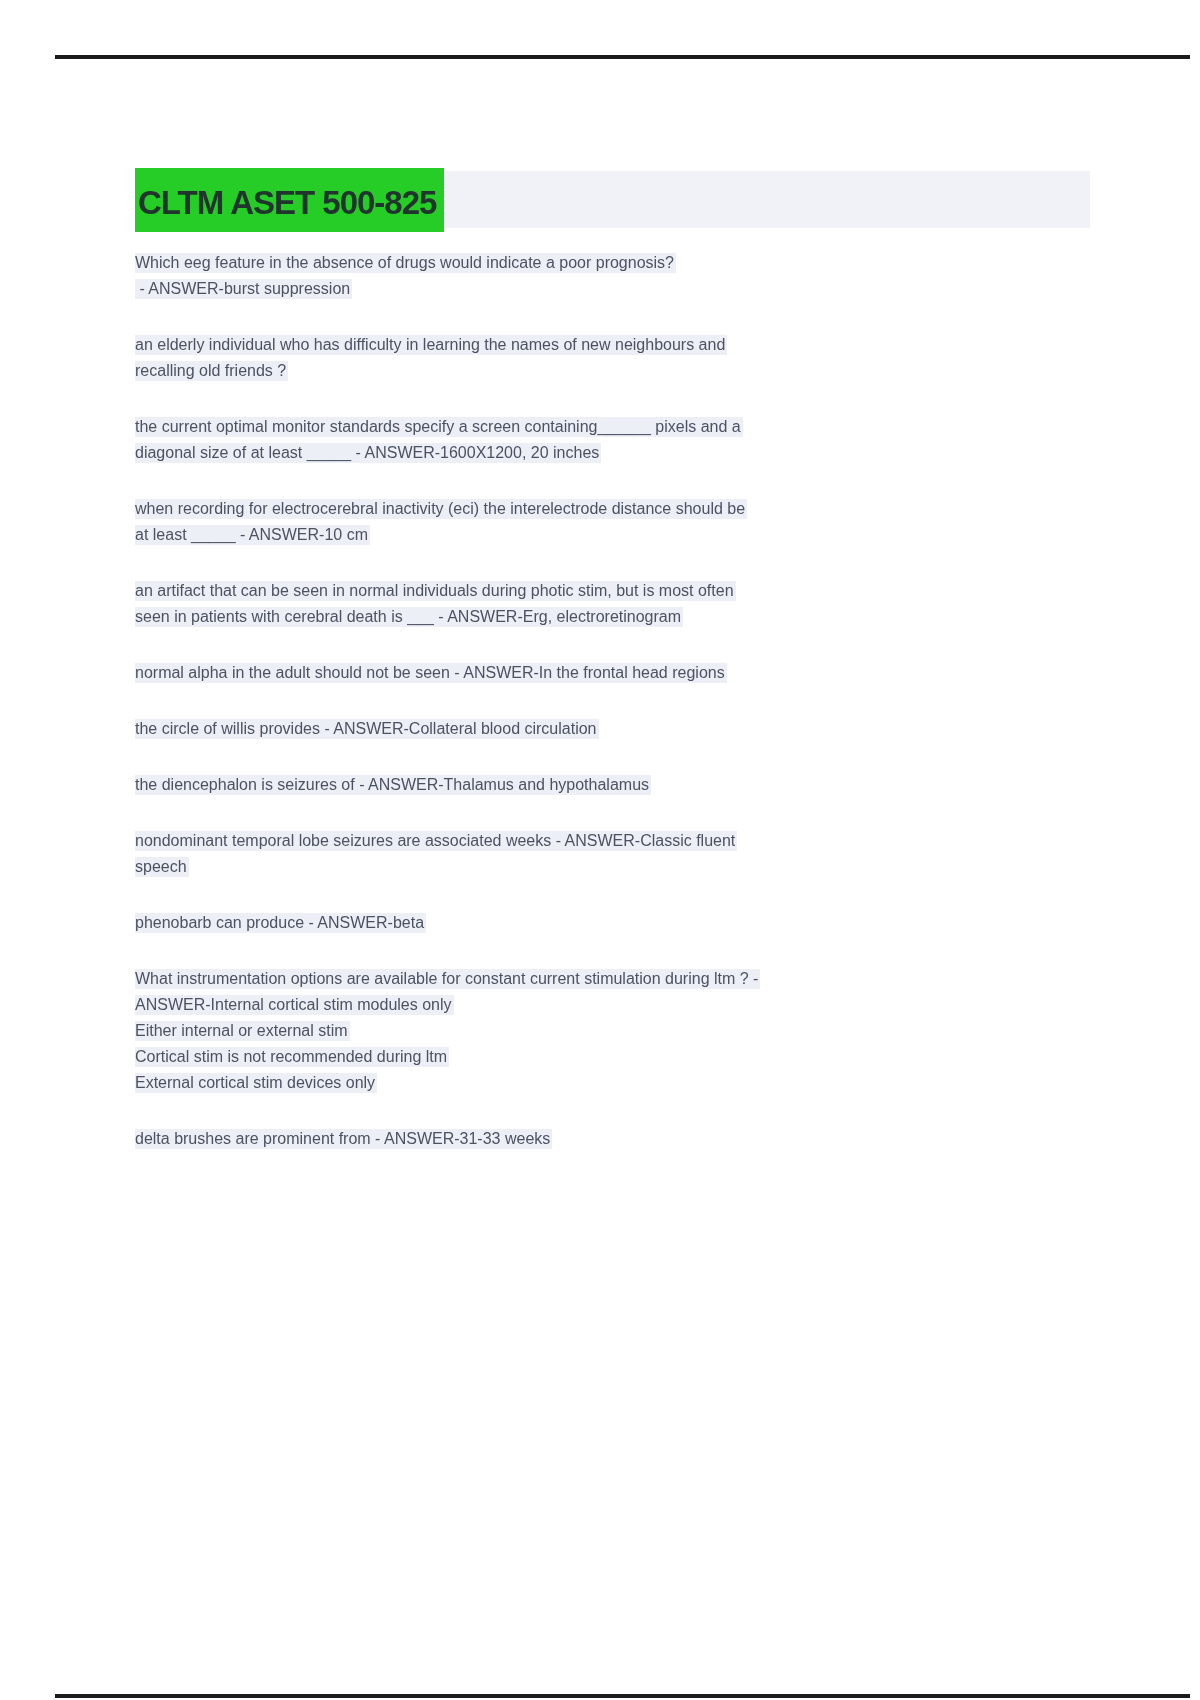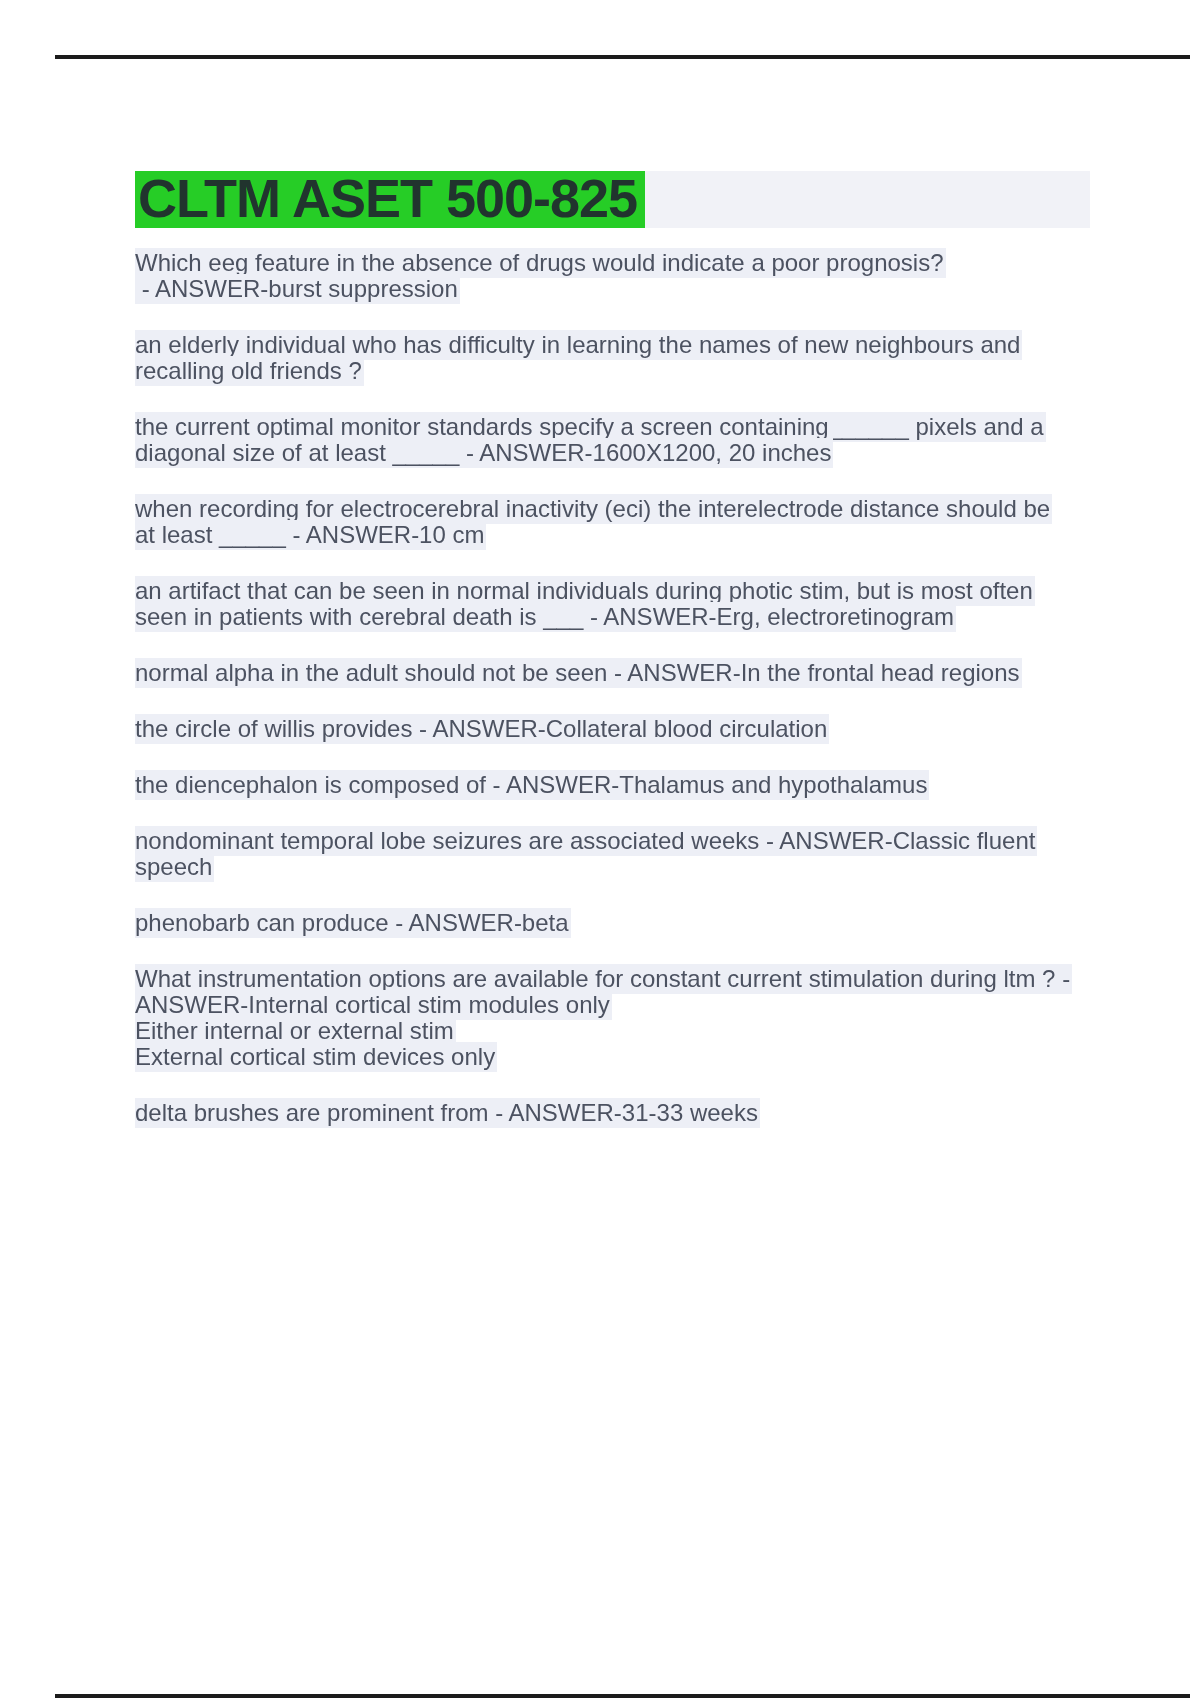--- a/index.html
+++ b/index.html
@@ -25,35 +25,35 @@
     left: 135px;
     top: 171px;
     width: 955px;
     height: 57px;
     background: var(--band-color, #f1f2f7);
     display: flex;
     align-items: center;
   }
   .title-band h1 {
     margin: 0;
-    font-size: 54px;
+    font-size: 33px;
     font-weight: bold;
     line-height: 53px;
     letter-spacing: -1px;
     color: var(--title-color, #21342e);
     background: var(--title-hl, #26cd26);
-    padding: 1px 8px 3px 3px;
+    padding: 8px 8px 3px 3px;
     white-space: pre;
   }
   .qa-list {
     position: absolute;
     left: 135px;
     top: 250px;
     width: 960px;
-    font-size: 24px;
+    font-size: 16px;
     line-height: 26px;
     color: var(--text-color, #4c5261);
   }
   .para { margin: 0 0 30px 0; }
   .para.gap-extra { margin-top: 44px; }
   .line { white-space: pre-wrap; }
   .line .hl {
     background: var(--line-hl, #edeff6);
     padding: 1px 2px 2px 0;
   }
@@ -89,33 +89,34 @@
         <div class="line"><span class="hl">an artifact that can be seen in normal individuals during photic stim, but is most often</span></div>
         <div class="line"><span class="hl">seen in patients with cerebral death is ___ - ANSWER-Erg, electroretinogram</span></div>
       </div>
       <div class="para">
         <div class="line"><span class="hl">normal alpha in the adult should not be seen - ANSWER-In the frontal head regions</span></div>
       </div>
       <div class="para">
         <div class="line"><span class="hl">the circle of willis provides - ANSWER-Collateral blood circulation</span></div>
       </div>
       <div class="para">
-        <div class="line"><span class="hl">the diencephalon is composed of - ANSWER-Thalamus and hypothalamus</span></div>
+        <div class="line"><span class="hl">the diencephalon is seizures of - ANSWER-Thalamus and hypothalamus</span></div>
       </div>
       <div class="para">
         <div class="line"><span class="hl">nondominant temporal lobe seizures are associated weeks - ANSWER-Classic fluent</span></div>
         <div class="line"><span class="hl">speech</span></div>
       </div>
       <div class="para">
         <div class="line"><span class="hl">phenobarb can produce - ANSWER-beta</span></div>
       </div>
       <div class="para">
         <div class="line"><span class="hl">What instrumentation options are available for constant current stimulation during ltm ? -</span></div>
         <div class="line"><span class="hl">ANSWER-Internal cortical stim modules only</span></div>
         <div class="line"><span class="hl">Either internal or external stim</span></div>
+        <div class="line"><span class="hl">Cortical stim is not recommended during ltm</span></div>
         <div class="line"><span class="hl">External cortical stim devices only</span></div>
       </div>
       <div class="para">
         <div class="line"><span class="hl">delta brushes are prominent from - ANSWER-31-33 weeks</span></div>
       </div>
     </div>
 
   <div class="rule rule-bottom"></div>
 </div>
 

